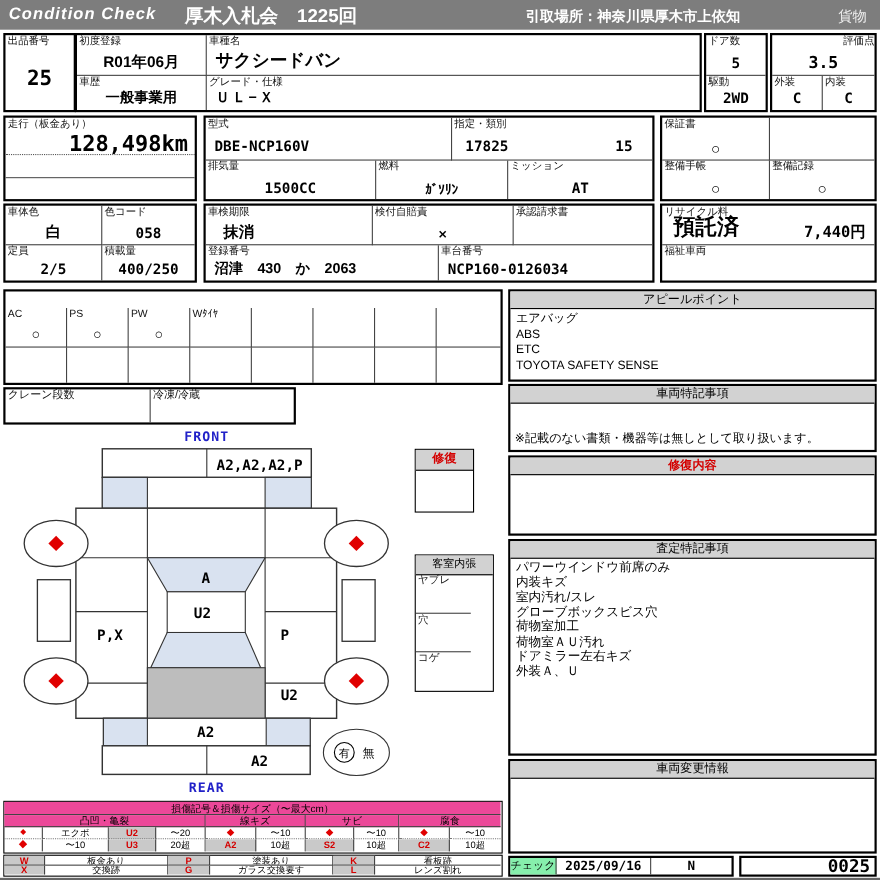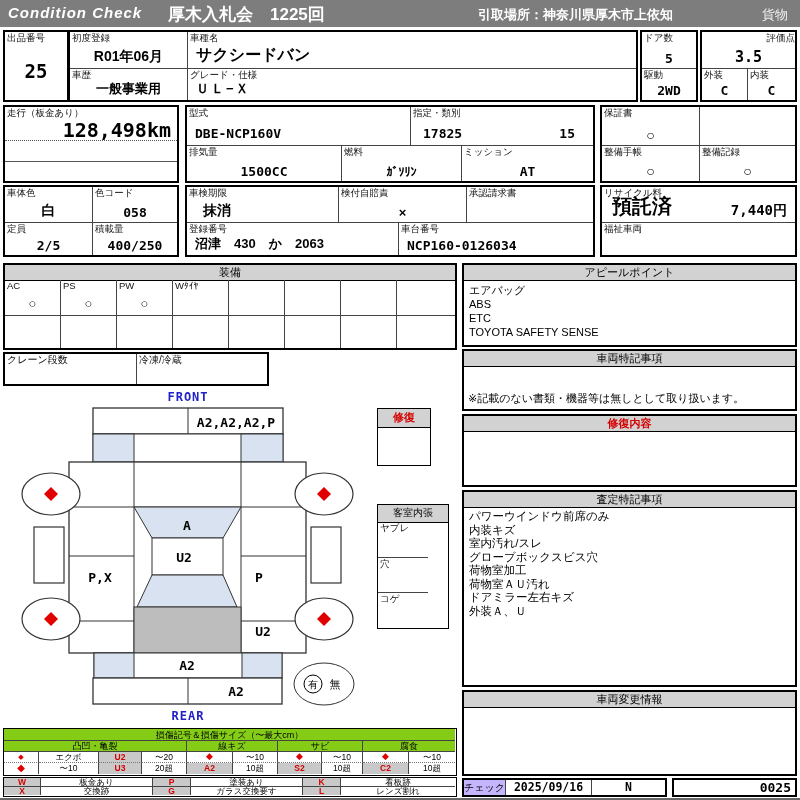--- a/index.html
+++ b/index.html
@@ -11,25 +11,25 @@
   .cell{position:absolute;box-sizing:border-box}
   .br{border-right:1px solid #444}
   .bb{border-bottom:1px solid #444}
   .lbl{position:absolute;top:1px;left:2px;font-size:9.5px;line-height:10px;white-space:nowrap;color:#111}
   .cv{position:absolute;bottom:2px;font-weight:bold;white-space:nowrap}
   .cvc{left:0;right:0;text-align:center}
   .mono{font-family:"DejaVu Sans Mono","Liberation Mono",monospace}
   .hdr{position:absolute;left:0;right:0;top:0;background:#d2d2d2;border-bottom:1px solid #000;
        text-align:center;font-size:11px;line-height:14px;height:15px}
   .red{color:#d40000}
-  .gray{background:#c4b5fd}
+  .gray{background:#86efac}
   .lines{position:absolute;left:5px;top:18px;font-size:11px;line-height:14px}
   svg text{font-family:"DejaVu Sans Mono","Liberation Mono",monospace}
   .lg-cell{position:absolute;box-sizing:border-box;text-align:center;font-size:8.5px;line-height:10px;overflow:hidden;white-space:nowrap}
-  .lg-head{background:#84cc16}
+  .lg-head{background:#ec4899}
   .lg-code{background:#c9c9c9;color:#d40000;font-weight:bold}
   .dia{color:#e00000;line-height:9px}
 </style>
 </head>
 <body>
 
 <div class="abs" style="left:0;top:0;width:800px;height:27px;background:#7d7d7d;color:#fff">
   <span class="abs" style="left:8px;top:4px;font-size:15px;font-weight:bold;font-style:italic;letter-spacing:1px">Condition  Check</span>
   <span class="abs" style="left:168px;top:3px;font-size:17px;font-weight:bold">厚木入札会　1225回</span>
   <span class="abs" style="left:478px;top:6px;font-size:13px;font-weight:bold">引取場所：神奈川県厚木市上依知</span>
@@ -172,21 +172,20 @@
     <span class="lbl">リサイクル料</span>
     <div class="cv" style="left:10px;font-size:20px">預託済</div>
     <div class="cv mono" style="right:8px;font-size:14px">7,440円</div>
   </div>
   <div class="cell" style="left:0;top:36px;width:193px;height:32px">
     <span class="lbl">福祉車両</span>
   </div>
 </div>
 
 <div class="abs b2" style="left:3px;top:263px;width:454px;height:87px">
-  <div class="hdr">装備</div>
   <div class="cell br bb" style="left:0;top:15px;width:56px;height:36px">
     <span class="lbl">AC</span>
     <div class="cv cvc" style="bottom:4px;font-size:13px">○</div>
   </div>
   <div class="cell br bb" style="left:56px;top:15px;width:56px;height:36px">
     <span class="lbl">PS</span>
     <div class="cv cvc" style="bottom:4px;font-size:13px">○</div>
   </div>
   <div class="cell br bb" style="left:112px;top:15px;width:56px;height:36px">
     <span class="lbl">PW</span>
@@ -343,21 +342,21 @@
   <div class="cell br gray" style="left:0;top:0;width:42px;height:15px;font-size:10px;line-height:15px;text-align:center">
     <span>チェック</span>
   </div>
   <div class="cell br mono" style="left:42px;top:0;width:86px;height:15px;font-size:11.5px;line-height:15px;text-align:center;font-weight:bold">
     <span>2025/09/16</span>
   </div>
   <div class="cell mono" style="left:128px;top:0;width:73px;height:15px;font-size:11.5px;line-height:15px;text-align:center;font-weight:bold">
     <span>N</span>
   </div>
 </div>
-<div class="abs b2 mono" style="left:672px;top:778px;width:125px;height:19px;font-size:13px;line-height:15px;text-align:right;font-weight:bold;padding-right:4px">
+<div class="abs b2 mono" style="left:672px;top:778px;width:125px;height:19px;font-size:16px;line-height:15px;text-align:right;font-weight:bold;padding-right:4px">
   <span>0025</span>
 </div>
 
 <div class="abs b15" style="left:3px;top:728px;width:454px;height:48px">
   <div class="lg-cell lg-head" style="left:0;top:0;width:451px;height:12px;border-bottom:1px solid #444;font-size:9px;line-height:12px">損傷記号＆損傷サイズ（〜最大cm）</div>
   <div class="lg-cell lg-head br bb" style="left:0;top:12px;width:183px;height:11px;font-size:9px;line-height:11px">凸凹・亀裂</div>
   <div class="lg-cell lg-head br bb" style="left:183px;top:12px;width:91px;height:11px;font-size:9px;line-height:11px">線キズ</div>
   <div class="lg-cell lg-head br bb" style="left:274px;top:12px;width:85px;height:11px;font-size:9px;line-height:11px">サビ</div>
   <div class="lg-cell lg-head bb" style="left:359px;top:12px;width:92px;height:11px;font-size:9px;line-height:11px">腐食</div>
 

